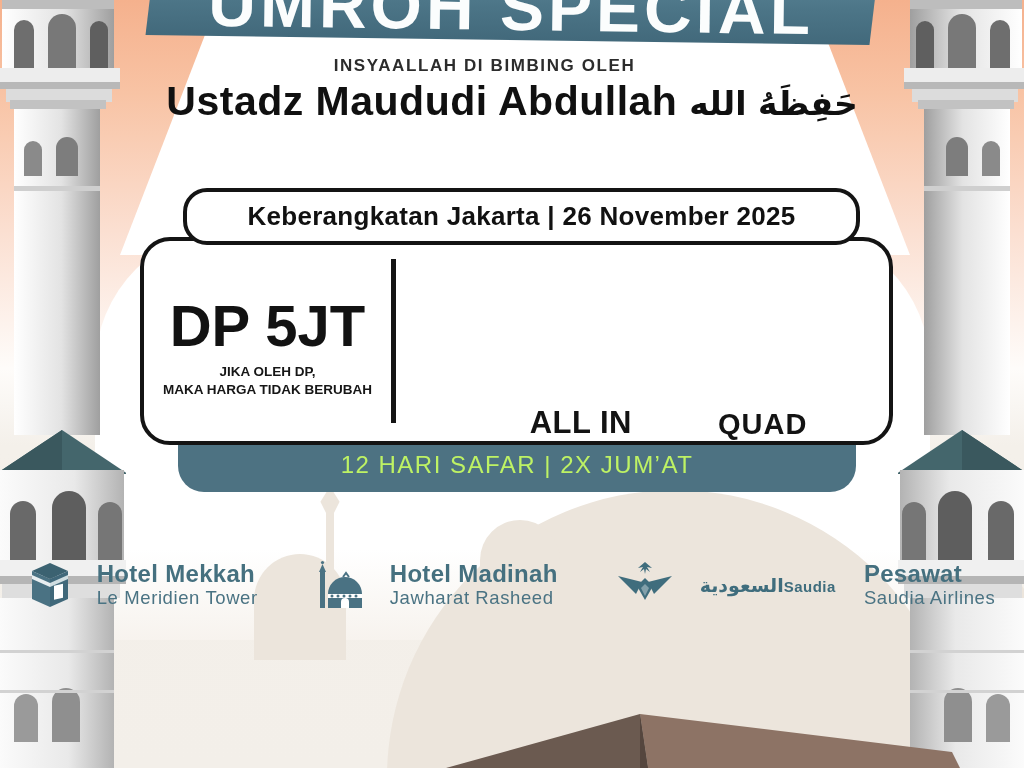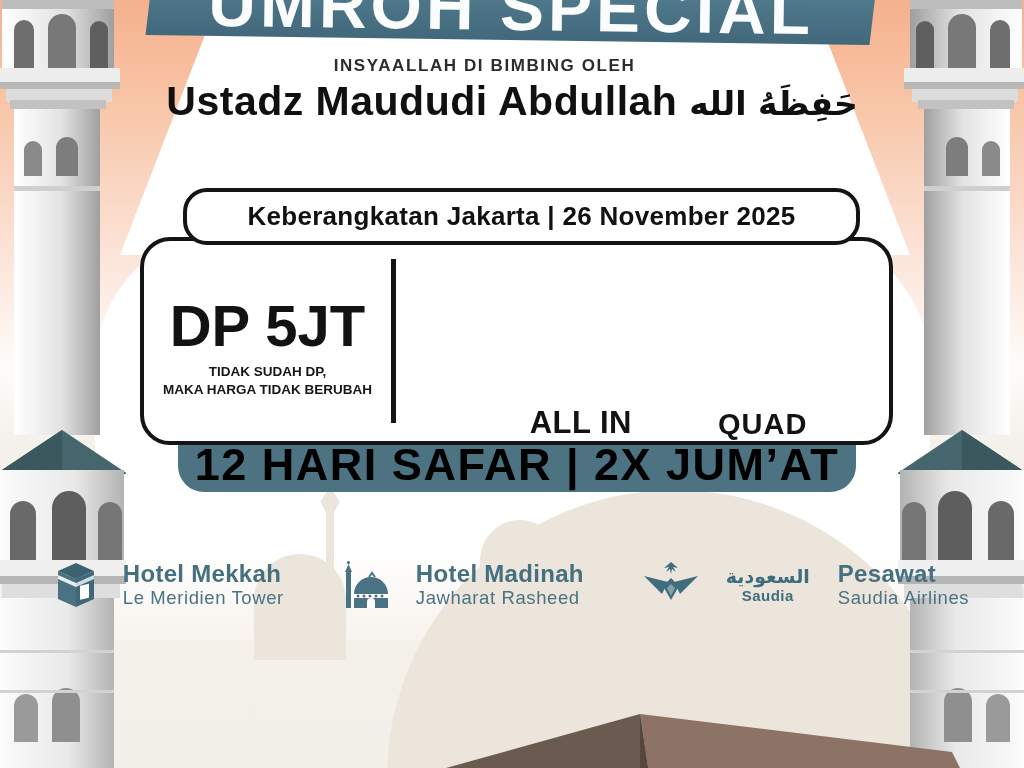--- a/index.html
+++ b/index.html
@@ -52,29 +52,29 @@
   .price-col{flex:1;display:flex;flex-direction:row;justify-content:center;padding:4px 0 0 40px;}
   .price-labels{display:flex;gap:86px;align-items:flex-end;padding-left:12px;}
   .all-in{font-size:31px;font-weight:800;color:#131313;letter-spacing:0.5px;}
   .quad{font-size:29px;font-weight:800;color:#131313;letter-spacing:1px;}
   .price-row{display:flex;align-items:flex-end;margin-top:2px;}
   .idr{font-size:18px;font-weight:800;color:#131313;padding-bottom:16px;padding-right:8px;}
   .price-big{font-size:79px;font-weight:800;color:#121212;letter-spacing:-1px;line-height:1.05;white-space:nowrap;}
 
   .duration-banner{left:178px;top:437px;width:678px;height:55px;background:#4d7282;
     border-radius:0 0 26px 26px;z-index:12;display:flex;align-items:center;justify-content:center;}
-  .duration-banner span{color:#000000;font-size:45px;font-weight:700;letter-spacing:1.5px;white-space:nowrap;}
+  .duration-banner span{color:#bef264;font-size:24px;font-weight:400;letter-spacing:1.5px;white-space:nowrap;}
 
   .partners{left:0;top:546px;width:1024px;height:78px;z-index:12;
     display:flex;justify-content:center;align-items:center;gap:58px;}
   .partner{display:flex;align-items:center;gap:26px;}
   .p-text{display:flex;flex-direction:column;line-height:1.12;}
   .p-title{font-size:24px;font-weight:700;color:#45707f;letter-spacing:0.3px;white-space:nowrap;}
   .p-sub{font-size:18.5px;font-weight:400;color:#4a7383;letter-spacing:0.6px;white-space:nowrap;}
-  .saudia-wordmark{display:flex;flex-direction:column;align-items:center;line-height:1;margin-right:2px;}
+  .saudia-wordmark{display:flex;flex-direction:row;align-items:center;line-height:1;margin-right:2px;}
   .saudia-ar{font-family:"DejaVu Sans",sans-serif;font-size:19px;font-weight:700;color:#3f6d7d;}
   .saudia-la{font-size:15px;font-weight:700;color:#3f6d7d;margin-top:2px;letter-spacing:0.5px;}
 
   .kaaba-bottom{left:0;top:0;z-index:6;}
 </style>
 </head>
 <body>
 
 <div class="stage">
 
@@ -189,21 +189,21 @@
   </div>
 
   <div class="abs date-pill content">
     <span>Keberangkatan Jakarta | 26 November 2025</span>
   </div>
 
   <div class="abs price-card content">
     <div class="dp-col">
       <div class="dp-big">DP 5JT</div>
       <div class="dp-note">
-        <div>TIDAK SUDAH DP,</div>
+        <div>JIKA OLEH DP,</div>
         <div>MAKA HARGA TIDAK BERUBAH</div>
       </div>
     </div>
     <div class="v-divider"></div>
     <div class="price-col">
       <div class="price-labels">
         <span class="all-in">ALL IN</span>
         <span class="quad">QUAD</span>
       </div>
     </div>

